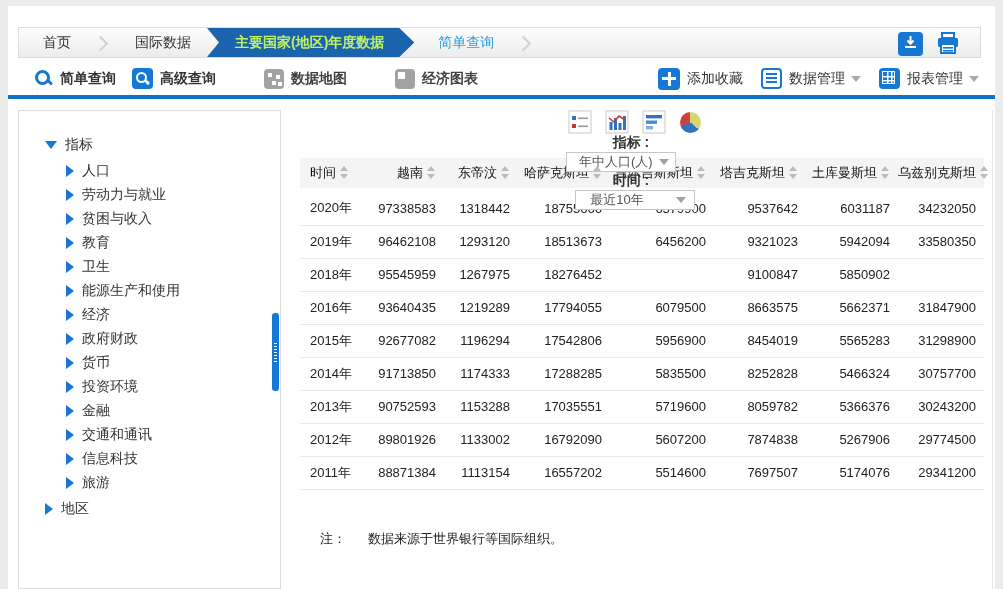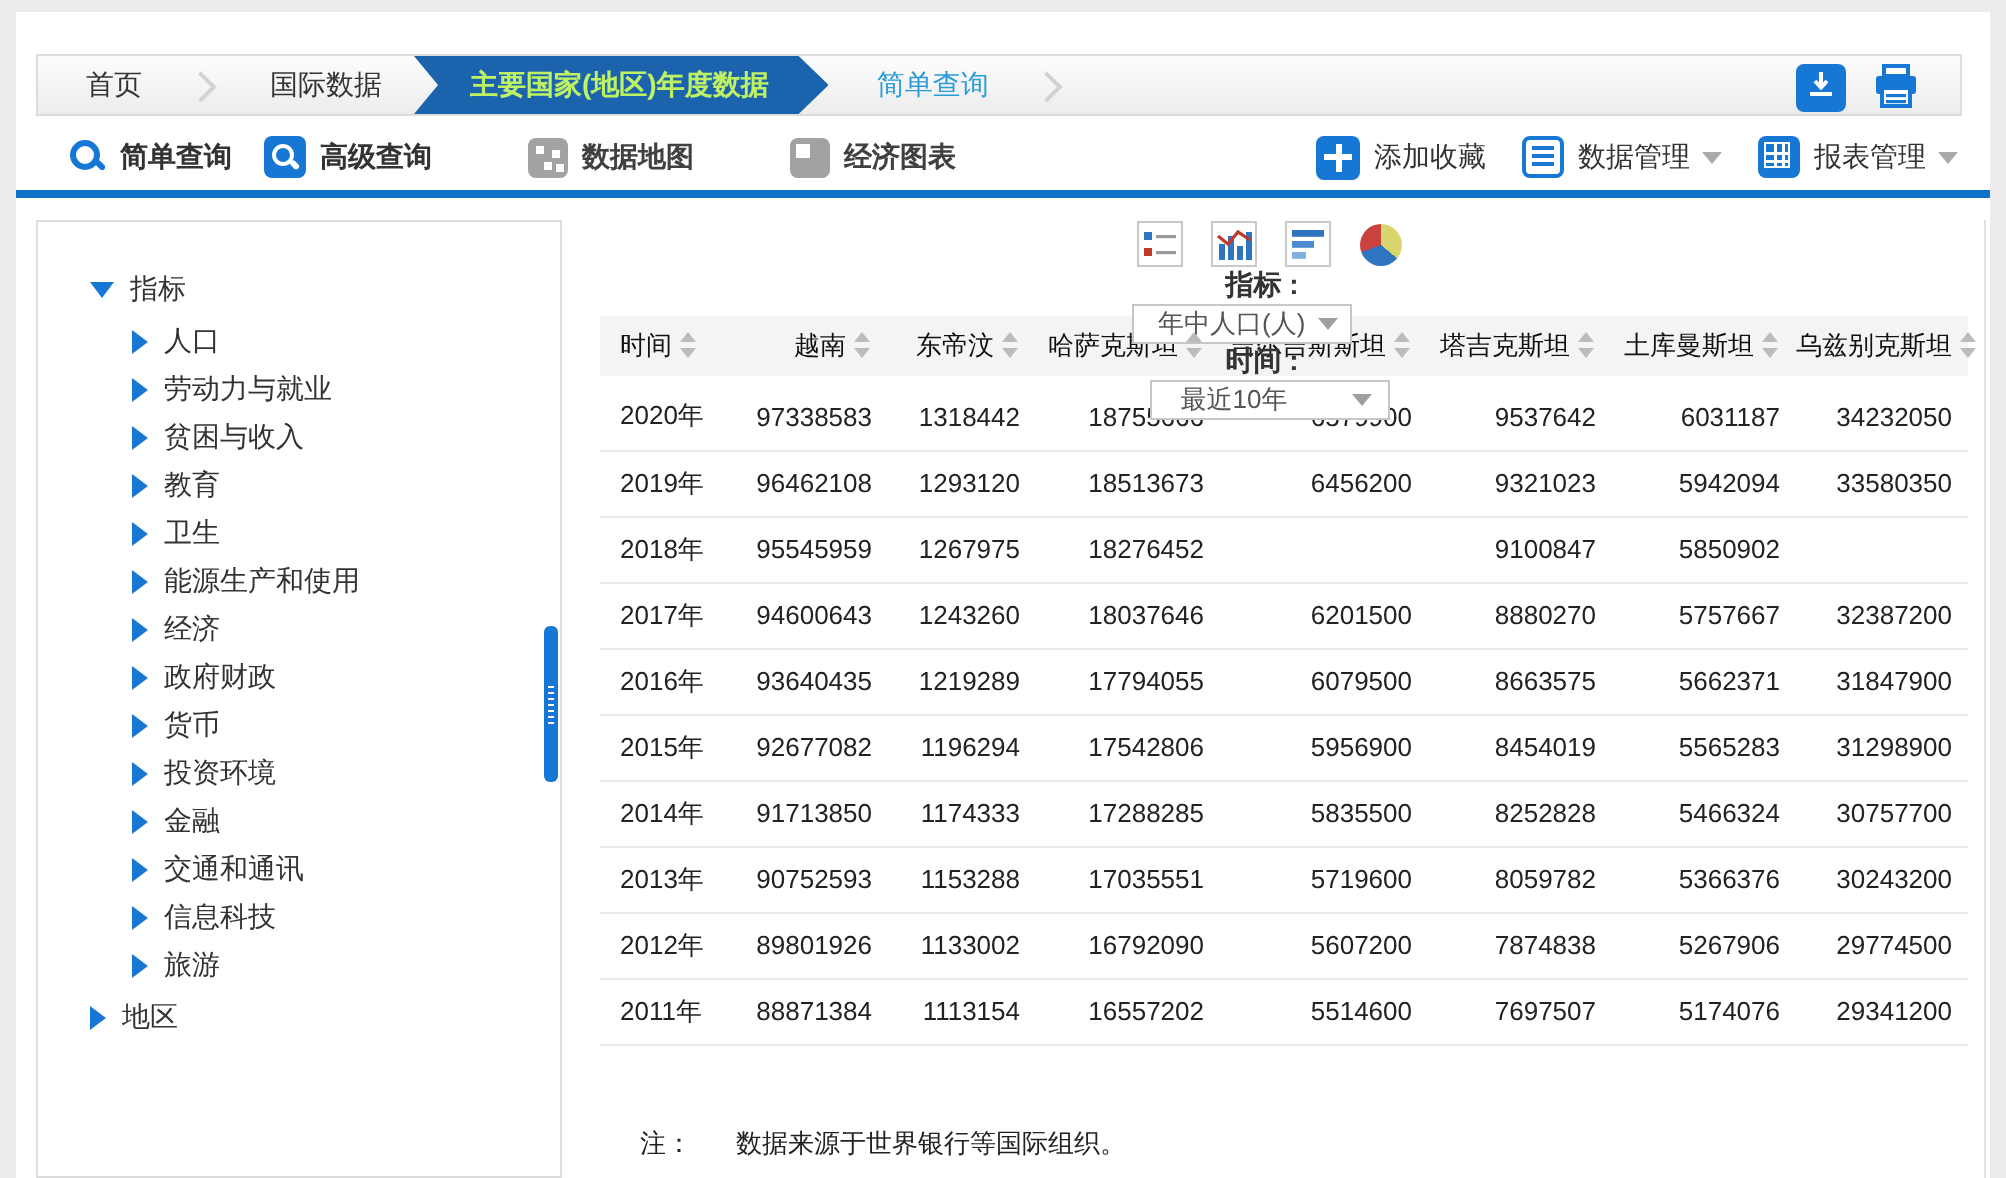--- a/index.html
+++ b/index.html
@@ -391,30 +391,20 @@
               <td class="first">2018年</td>
               <td>95545959</td>
               <td>1267975</td>
               <td>18276452</td>
               <td></td>
               <td>9100847</td>
               <td>5850902</td>
               <td></td>
             </tr>
             <tr>
-              <td class="first">2017年</td>
-              <td>94600643</td>
-              <td>1243260</td>
-              <td>18037646</td>
-              <td>6201500</td>
-              <td>8880270</td>
-              <td>5757667</td>
-              <td>32387200</td>
-            </tr>
-            <tr>
               <td class="first">2016年</td>
               <td>93640435</td>
               <td>1219289</td>
               <td>17794055</td>
               <td>6079500</td>
               <td>8663575</td>
               <td>5662371</td>
               <td>31847900</td>
             </tr>
             <tr>

